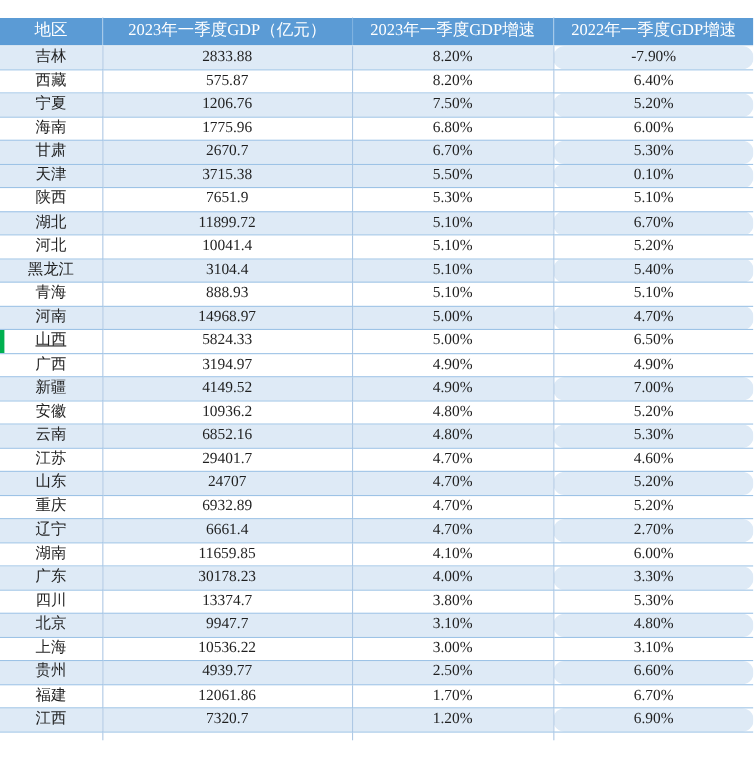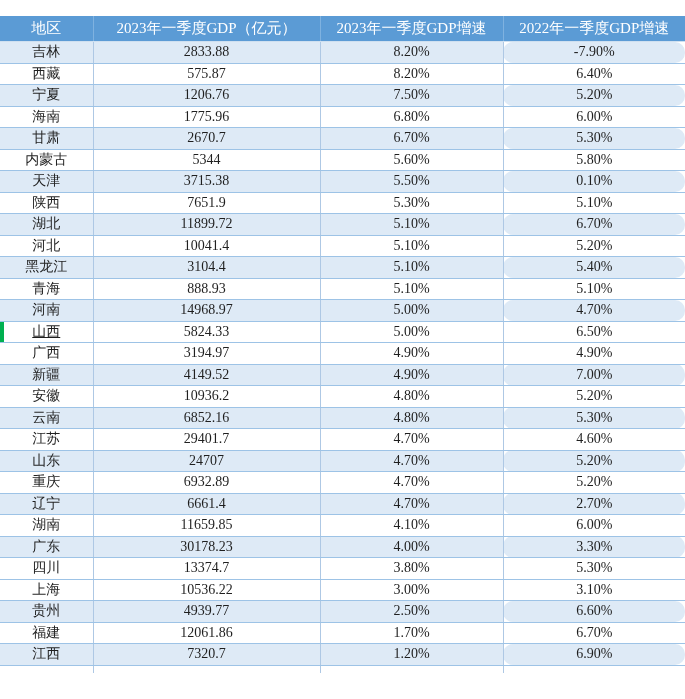--- a/index.html
+++ b/index.html
@@ -99,26 +99,20 @@
           <td>1775.96</td>
           <td>6.80%</td>
           <td>6.00%</td>
         </tr>
         <tr class="alt">
           <td>甘肃</td>
           <td>2670.7</td>
           <td>6.70%</td>
           <td>5.30%</td>
         </tr>
-        <tr>
-          <td>内蒙古</td>
-          <td>5344</td>
-          <td>5.60%</td>
-          <td>5.80%</td>
-        </tr>
         <tr class="alt">
           <td>天津</td>
           <td>3715.38</td>
           <td>5.50%</td>
           <td>0.10%</td>
         </tr>
         <tr>
           <td>陕西</td>
           <td>7651.9</td>
           <td>5.30%</td>
@@ -219,20 +213,26 @@
           <td>30178.23</td>
           <td>4.00%</td>
           <td>3.30%</td>
         </tr>
         <tr>
           <td>四川</td>
           <td>13374.7</td>
           <td>3.80%</td>
           <td>5.30%</td>
         </tr>
+        <tr class="alt">
+          <td>北京</td>
+          <td>9947.7</td>
+          <td>3.10%</td>
+          <td>4.80%</td>
+        </tr>
         <tr>
           <td>上海</td>
           <td>10536.22</td>
           <td>3.00%</td>
           <td>3.10%</td>
         </tr>
         <tr class="alt">
           <td>贵州</td>
           <td>4939.77</td>
           <td>2.50%</td>

